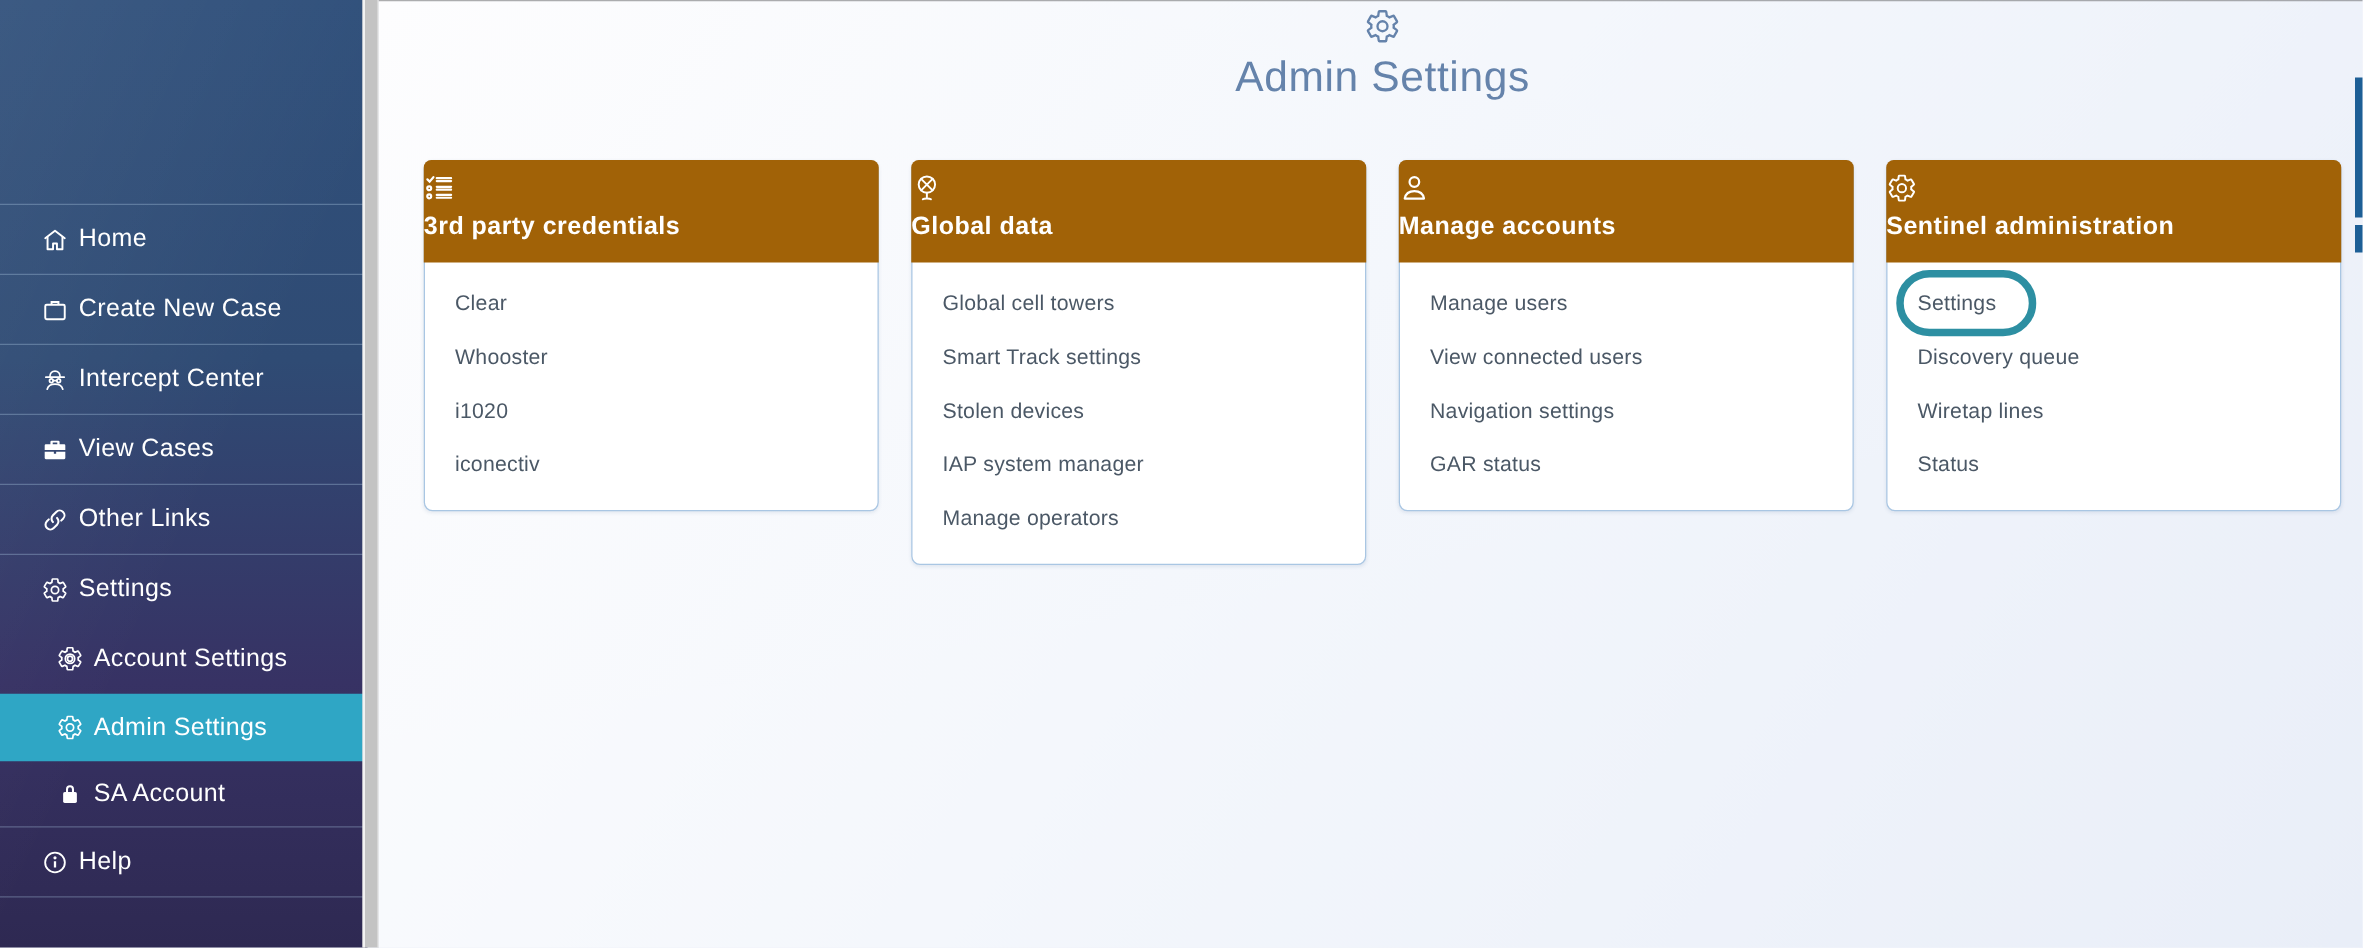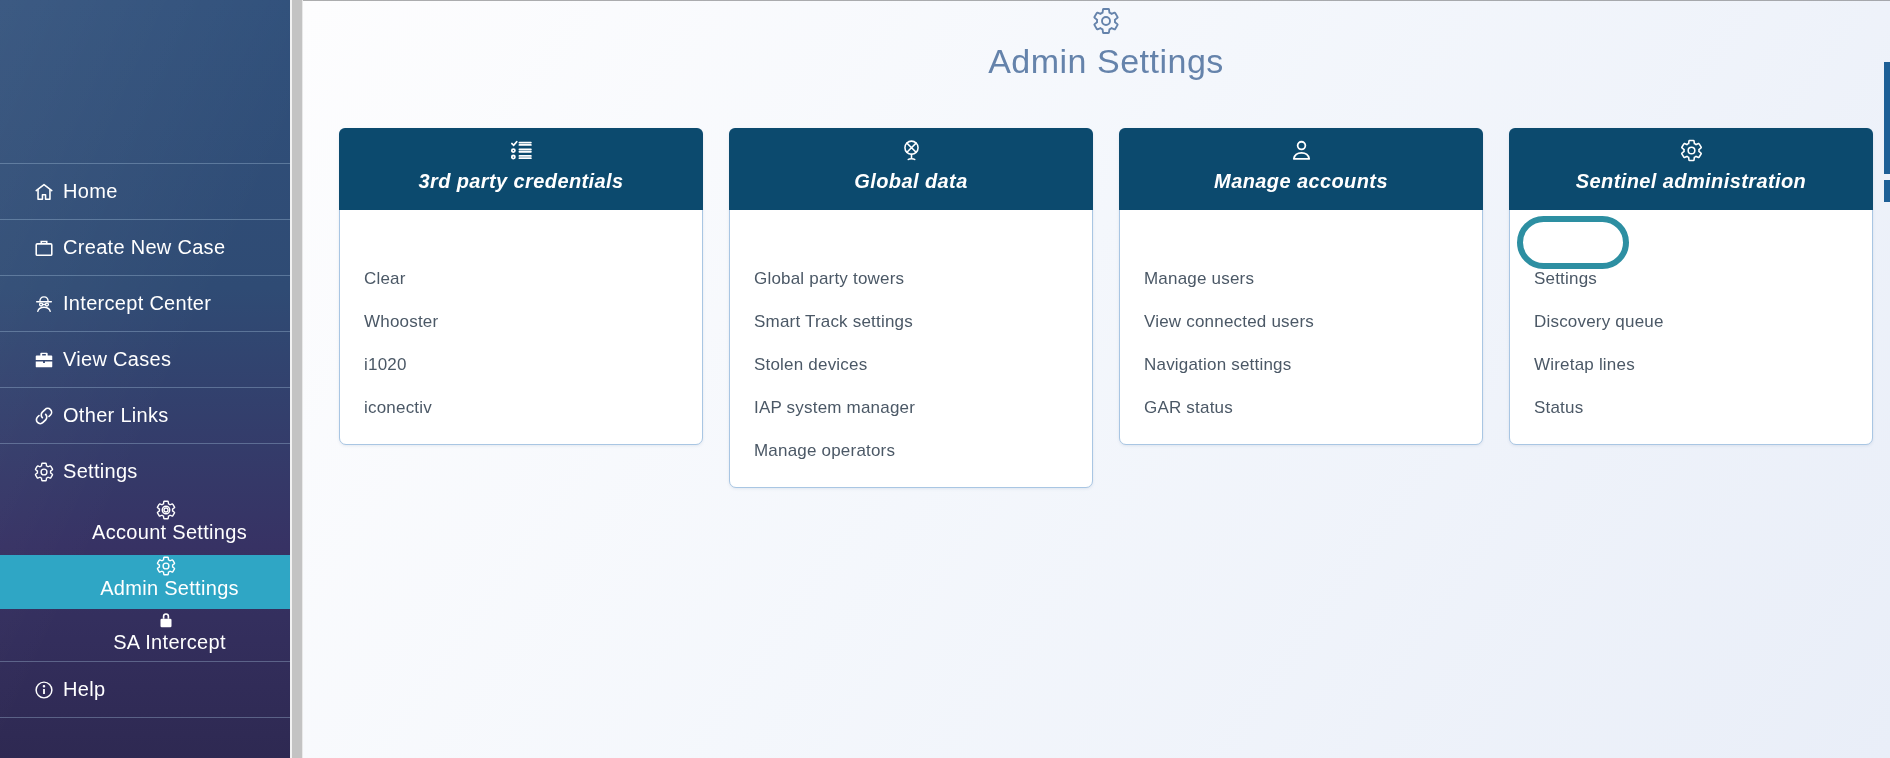--- a/index.html
+++ b/index.html
@@ -19,21 +19,21 @@
       linear-gradient(115deg, rgba(255,255,255,0.06), rgba(255,255,255,0) 55%),
       linear-gradient(to bottom, #30507b 0%, #2f4b74 38%, #373264 72%, #2e2952 100%);
   }
   .nav { position:absolute; top:163px; left:0; width:100%; }
   .nav-item {
     display:flex; align-items:center;
     color:#ffffff; font-size:20px; letter-spacing:0.3px;
     cursor:pointer;
   }
   .nav-item.top { height:56px; padding-left:33px; border-top:1px solid rgba(173,200,226,0.35); }
-  .nav-item.sub { height:56px; padding-left:45px;flex-direction:column; }
+  .nav-item.sub { height:56px; padding-left:45px; }
   .nav-item.sub.h54 { height:54px; }
   .nav-item.sub.h52 { height:52px; }
   .nav-item.help { height:57px; padding-left:33px;
     border-top:1px solid rgba(173,200,226,0.35);
     border-bottom:1px solid rgba(173,200,226,0.35);text-align:center; }
   .nav-item.active { background:#2fa6c5; }
   .nav-item .ic { width:22px; height:22px; flex:0 0 22px; margin-right:8px; color:#fff; }
   .nav-item .ic svg { width:100%; height:100%; display:block; }
 
   
@@ -62,29 +62,29 @@
     position:absolute; left:339px; top:128px;
     display:flex; gap:26px; align-items:flex-start;
   }
   .card {
     width:364px; background:#ffffff;
     border:1px solid #a9c6e3; border-radius:7px;
     box-shadow:0 1px 3px rgba(40,80,130,0.10);
     overflow:visible;
   }
   .card-header {
-    height:82px; background:#0c4a6e; border-radius:6px 6px 0 0;
+    height:82px; background:#a16207; border-radius:6px 6px 0 0;
     margin:-1px -1px 0 -1px;
-    display:flex; flex-direction:column; align-items:center;
-    padding-top:10px; color:#ffffff;font-style:italic;
+    display:flex; flex-direction:column; 
+    padding-top:10px; color:#ffffff;
   }
   .card-header .ic { width:25px; height:25px; }
   .card-header .ic svg { width:100%; height:100%; display:block; }
   .card-header h2 { font-size:20px; font-weight:700; letter-spacing:0.4px; margin-top:7px; }
-  .card-body { padding:11px 24px 15px 24px;margin-top:36px; }
+  .card-body { padding:11px 24px 15px 24px; }
   .card-link {
     height:43px; display:flex; align-items:center;
     font-size:17px; color:#4b5866; cursor:pointer; letter-spacing:0.2px;
   }
 
   
   .highlight-ring {
     position:absolute; left:1517px; top:216px; width:112px; height:53px;
     border:6px solid #2d8fa2; border-radius:27px;
     pointer-events:none;
@@ -185,21 +185,21 @@
       <span>Admin Settings</span>
     </div>
 
     <div class="nav-item sub h52">
       <span class="ic">
         <svg viewBox="0 0 24 24" fill="currentColor">
             <path d="M8.5 10.5V8a3.5 3.5 0 0 1 7 0v2.5h-1.8V8a1.7 1.7 0 0 0-3.4 0v2.5H8.5z"></path>
             <rect x="6" y="10.5" width="12" height="9.5" rx="1.4"></rect>
           </svg>
       </span>
-      <span>SA Intercept</span>
+      <span>SA Account</span>
     </div>
 
     <div class="nav-item help">
       <span class="ic">
         <svg viewBox="0 0 24 24" fill="none" stroke="currentColor" stroke-width="1.6">
             <circle cx="12" cy="12" r="8.6"></circle>
             <path d="M12 11v5.4" stroke-width="2"></path>
             <circle cx="12" cy="7.9" r="0.6" fill="currentColor"></circle>
           </svg>
       </span>
@@ -251,21 +251,21 @@
         <svg viewBox="0 0 24 24" fill="none" stroke="currentColor" stroke-width="1.5" stroke-linecap="round">
             <circle cx="12" cy="9.3" r="6.3"></circle>
             <path d="M7.6 4.9l8.8 8.8M16.4 4.9l-8.8 8.8"></path>
             <path d="M12 15.6v3.4"></path>
             <path d="M8.9 20.6c1-.9 5.2-.9 6.2 0"></path>
           </svg>
       </span>
       <h2>Global data</h2>
     </div>
     <div class="card-body">
-      <div class="card-link">Global party towers</div>
+      <div class="card-link">Global cell towers</div>
       <div class="card-link">Smart Track settings</div>
       <div class="card-link">Stolen devices</div>
       <div class="card-link">IAP system manager</div>
       <div class="card-link">Manage operators</div>
     </div>
   </div>
 
   <div class="card">
     <div class="card-header">
       <span class="ic">

